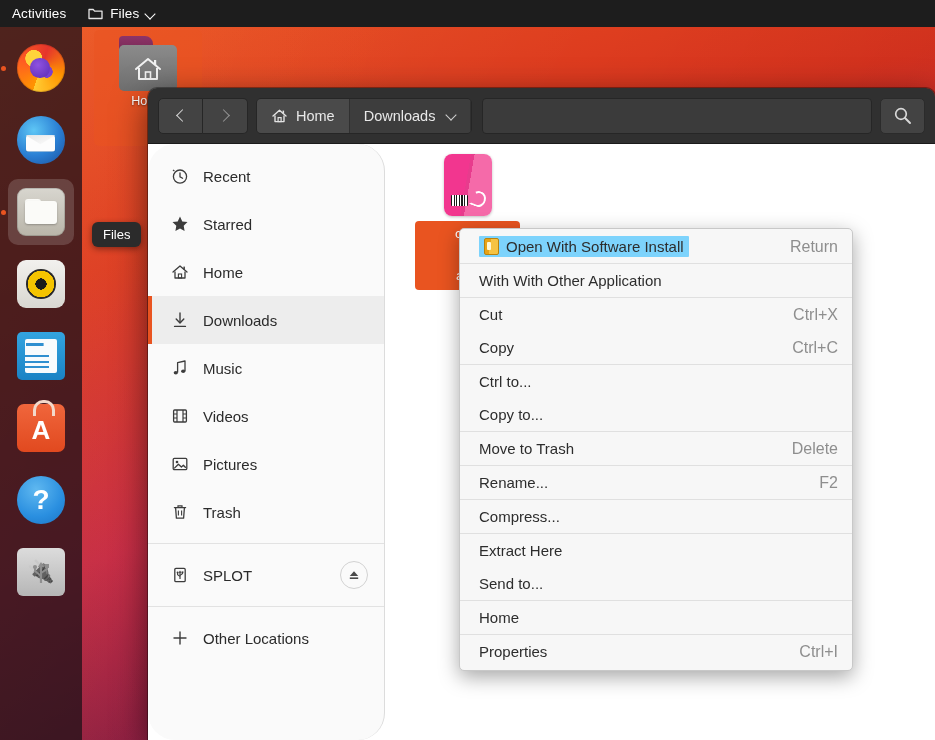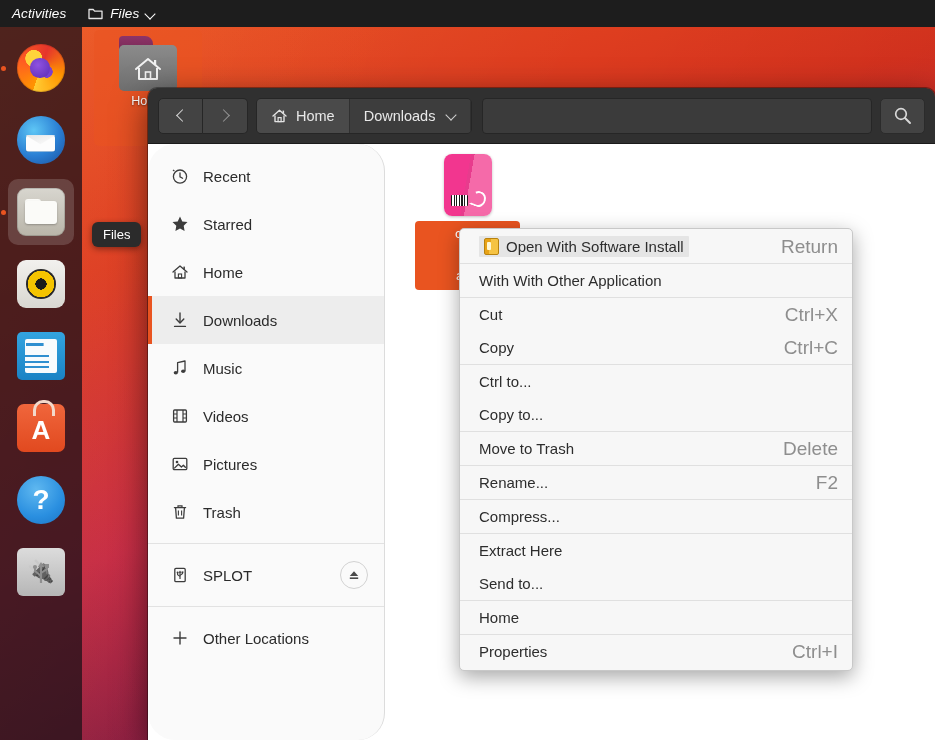--- a/index.html
+++ b/index.html
@@ -21,21 +21,20 @@
     content:""; position:absolute; left:0; top:0; width:100%; height:100%;
     background:linear-gradient(100deg, rgba(255,120,40,0.22) 0%, rgba(0,0,0,0) 38%);
   }
 
   
   .topbar {
     position:absolute; left:0; top:0; width:935px; height:27px;
     background:#1d1d1d; color:#ffffff;
     display:flex; align-items:center; z-index:60;
     font-size:13.5px;
-    font-style:italic;
   }
   .topbar .activities { padding:0 14px 0 12px; cursor:pointer; letter-spacing:.1px; }
   .topbar .appmenu { display:flex; align-items:center; gap:7px; cursor:pointer; padding:0 8px; }
   .topbar .appmenu .lbl { letter-spacing:.1px; }
   .chev-dn { display:inline-block; width:9px; height:9px; position:relative; }
   .chev-dn::after{
     content:""; position:absolute; left:0; top:1px; width:7px; height:7px;
     border-right:1.6px solid #fff; border-bottom:1.6px solid #fff;
     transform:rotate(45deg);
   }
@@ -282,25 +281,25 @@
   .ctxmenu{
     position:absolute; left:459px; top:228px; width:394px;
     background:#f7f7f7; border:1px solid #c8c8c8; border-radius:5px;
     box-shadow:0 6px 20px rgba(0,0,0,.35); z-index:80; padding:1px 0 2px 0;
     overflow:hidden;
   }
   .mi{
     height:33px; display:flex; align-items:center; padding:0 14px 0 19px;
     font-size:15px; color:#2d2d2d; cursor:pointer; position:relative;
   }
-  .mi .accel{ margin-left:auto; color:#8e8e8e; font-size:19px; }
+  .mi .accel{ margin-left:auto; color:#8e8e8e; font-size:16px; }
   .mi-sep{ height:1px; background:#e0e0e0; }
   .mi.highlight{ padding-left:19px; }
   .mi.highlight .hl{
-    background:#e5e5e5; display:inline-flex; align-items:center; gap:7px;
+    background:#7dd3fc; display:inline-flex; align-items:center; gap:7px;
     padding:2px 5px; border-radius:1px;
   }
   .sw-ico{
     width:15px; height:17px; border-radius:2px; position:relative; flex:0 0 auto;
     background:linear-gradient(100deg,#e8a317 0 40%, #f6c343 40% 100%);
     border:1.4px solid #b8820e;
   }
   .sw-ico::after{
     content:""; position:absolute; left:2px; top:3px; width:4px; height:8px;
     background:#fff7d6; border-radius:1px;

